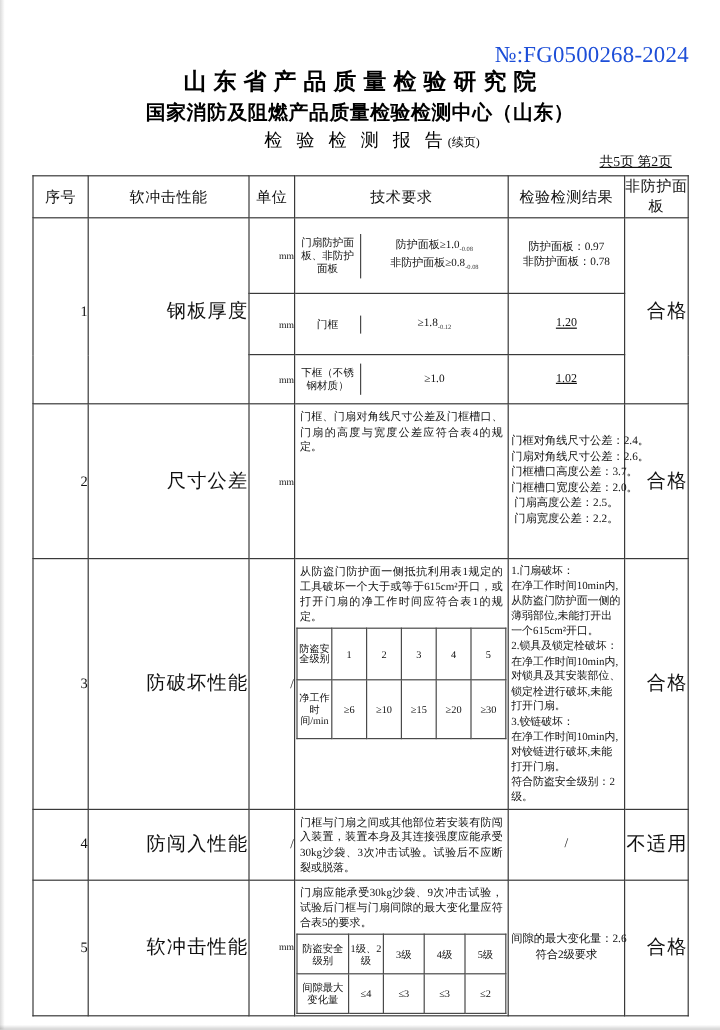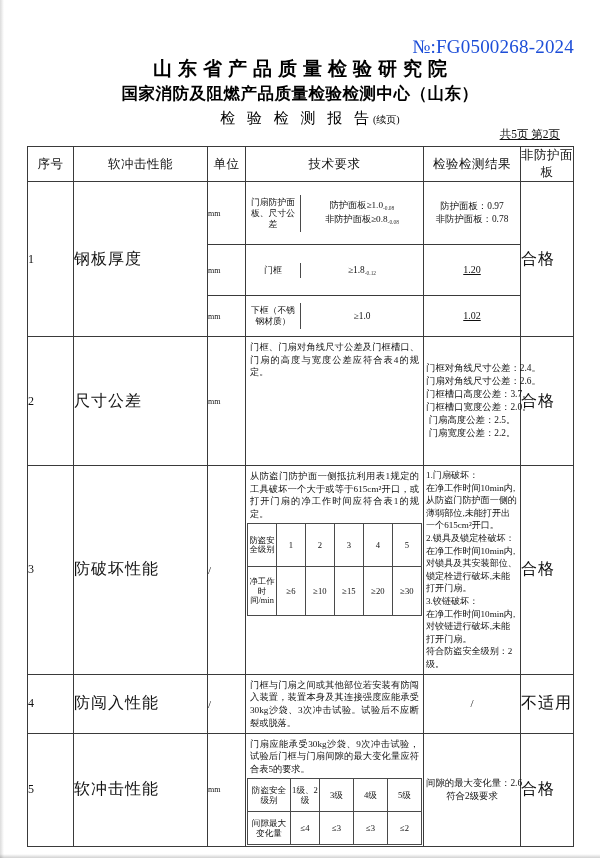--- a/index.html
+++ b/index.html
@@ -116,21 +116,21 @@
     color: #111;
   }
   thead th {
     font-weight: normal;
     font-size: 12.5px;
     height: 26px;
     text-align: center;
     letter-spacing: 0.5px;
   }
   td.c-no, td.c-item, td.c-unit, td.c-verdict {
-    text-align: left;
+    text-align: right;
     font-size: 12px;
   }
   td.c-item { font-size: 16px; letter-spacing: 1px; }
   td.c-verdict { font-size: 16px; letter-spacing: 1px; }
   td.c-unit { font-size: 8px; }
   td.c-no { font-size: 12px; }
 
   .tech, .result {
     font-size: 9.2px;
     line-height: 12.4px;
@@ -219,21 +219,21 @@
     <tbody>
 
       <tr>
         <td class="c-no" rowspan="3">1</td>
         <td class="c-item" rowspan="3">钢板厚度</td>
         <td class="c-unit" style="height:62px">mm</td>
         <td class="pad-cell" style="padding:0">
           <table class="sub" style="border:0">
             <tbody>
                 <tr>
-              <td style="width:52px;border-left:0;border-top:0;border-bottom:0;font-size:8.8px;line-height:11px">门扇防护面板、尺寸公差</td>
+              <td style="width:52px;border-left:0;border-top:0;border-bottom:0;font-size:8.8px;line-height:11px">门扇防护面板、非防护面板</td>
               <td style="border:0;font-size:9.2px;line-height:13px;text-align:center">
                 <div class="nowrap"><span>防护面板≥1.0</span><span class="sup-tol">-0.08</span></div>
                 <div class="nowrap"><span>非防护面板≥0.8</span><span class="sup-tol">-0.08</span></div>
               </td>
             </tr>
           </tbody>
             </table>
         </td>
         <td class="result res-lines">
           <div>防护面板：0.97</div>

